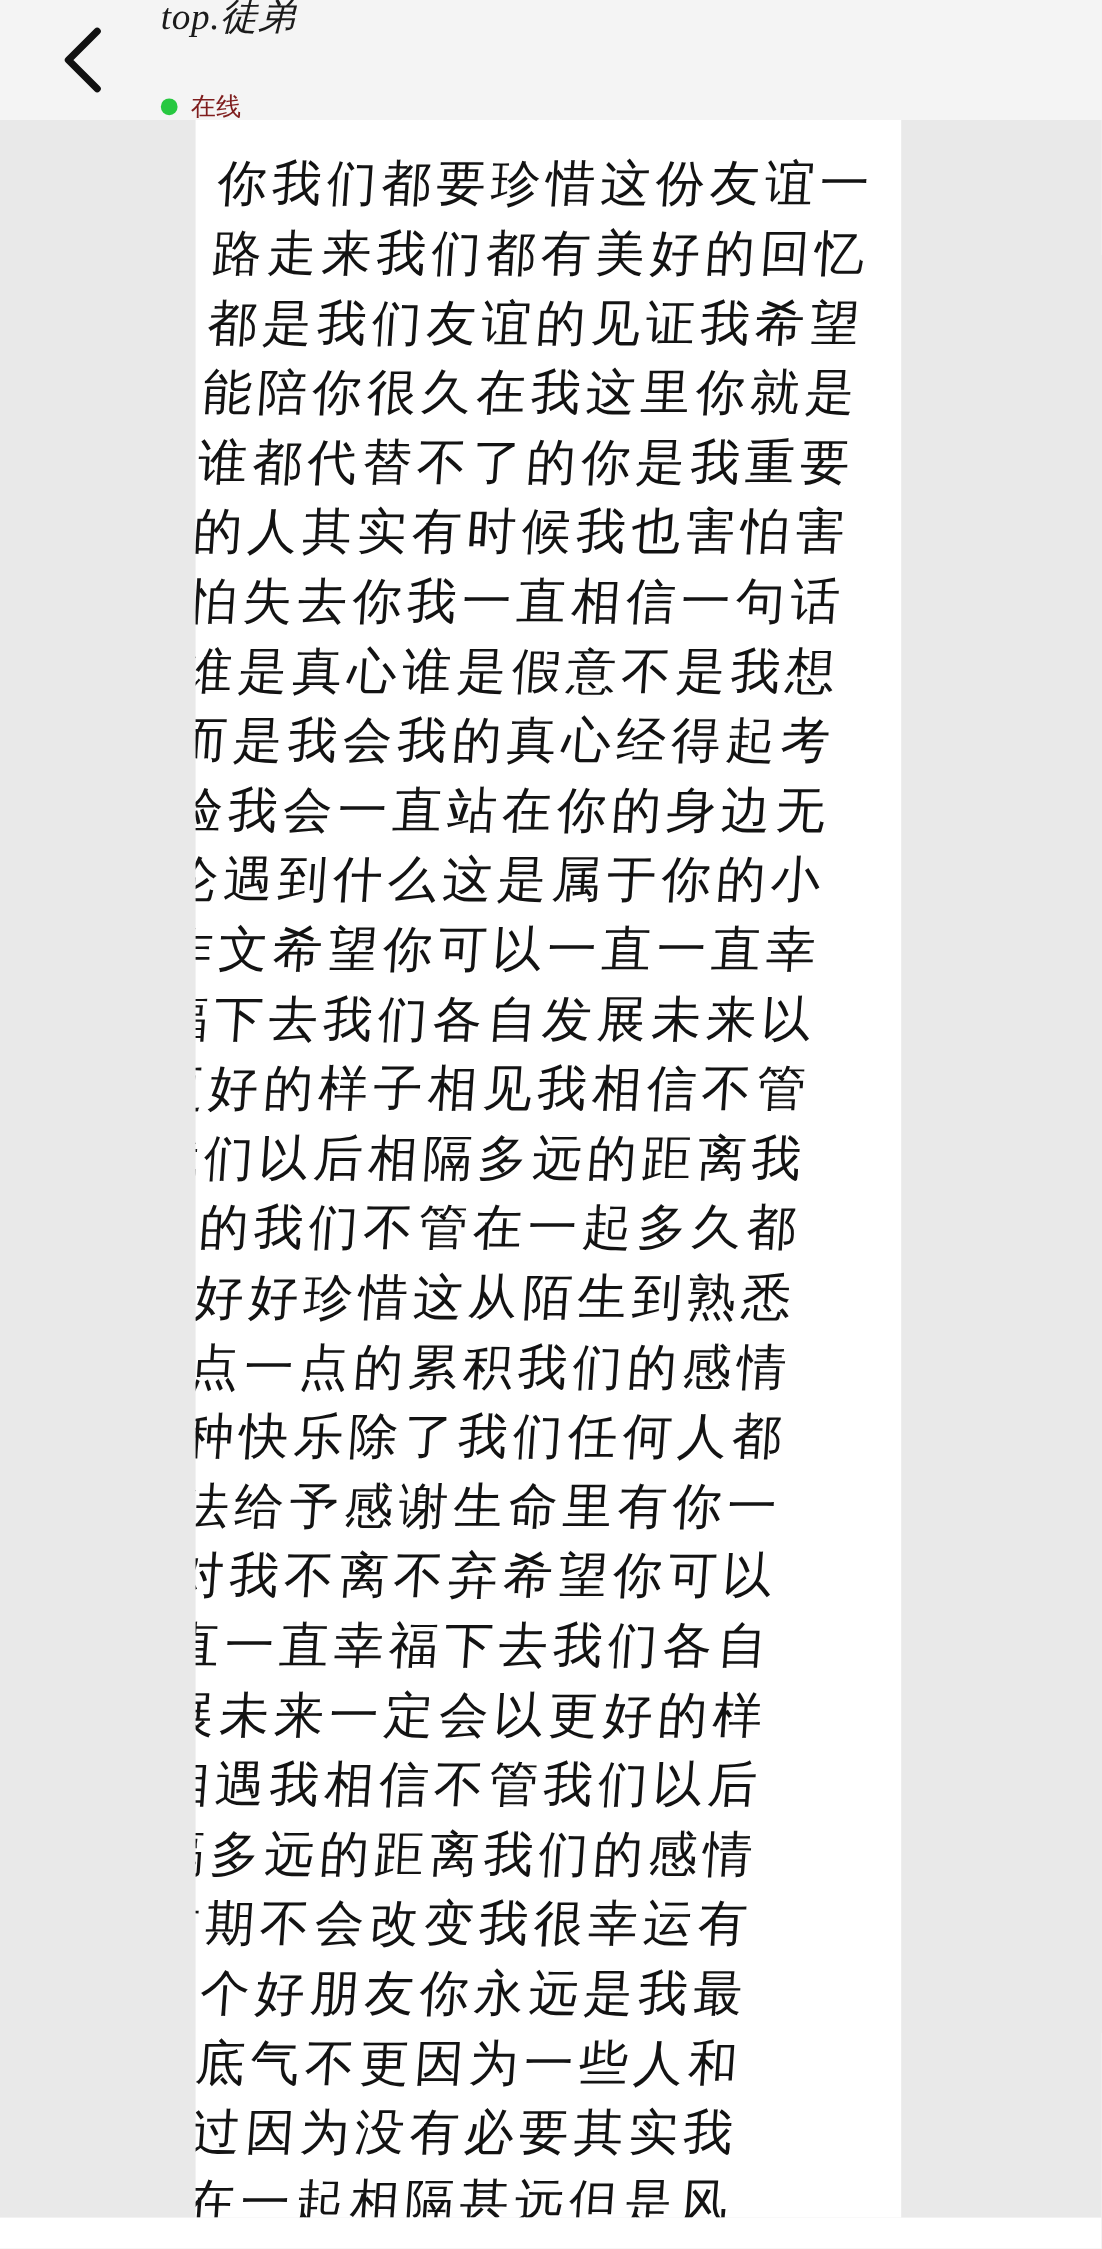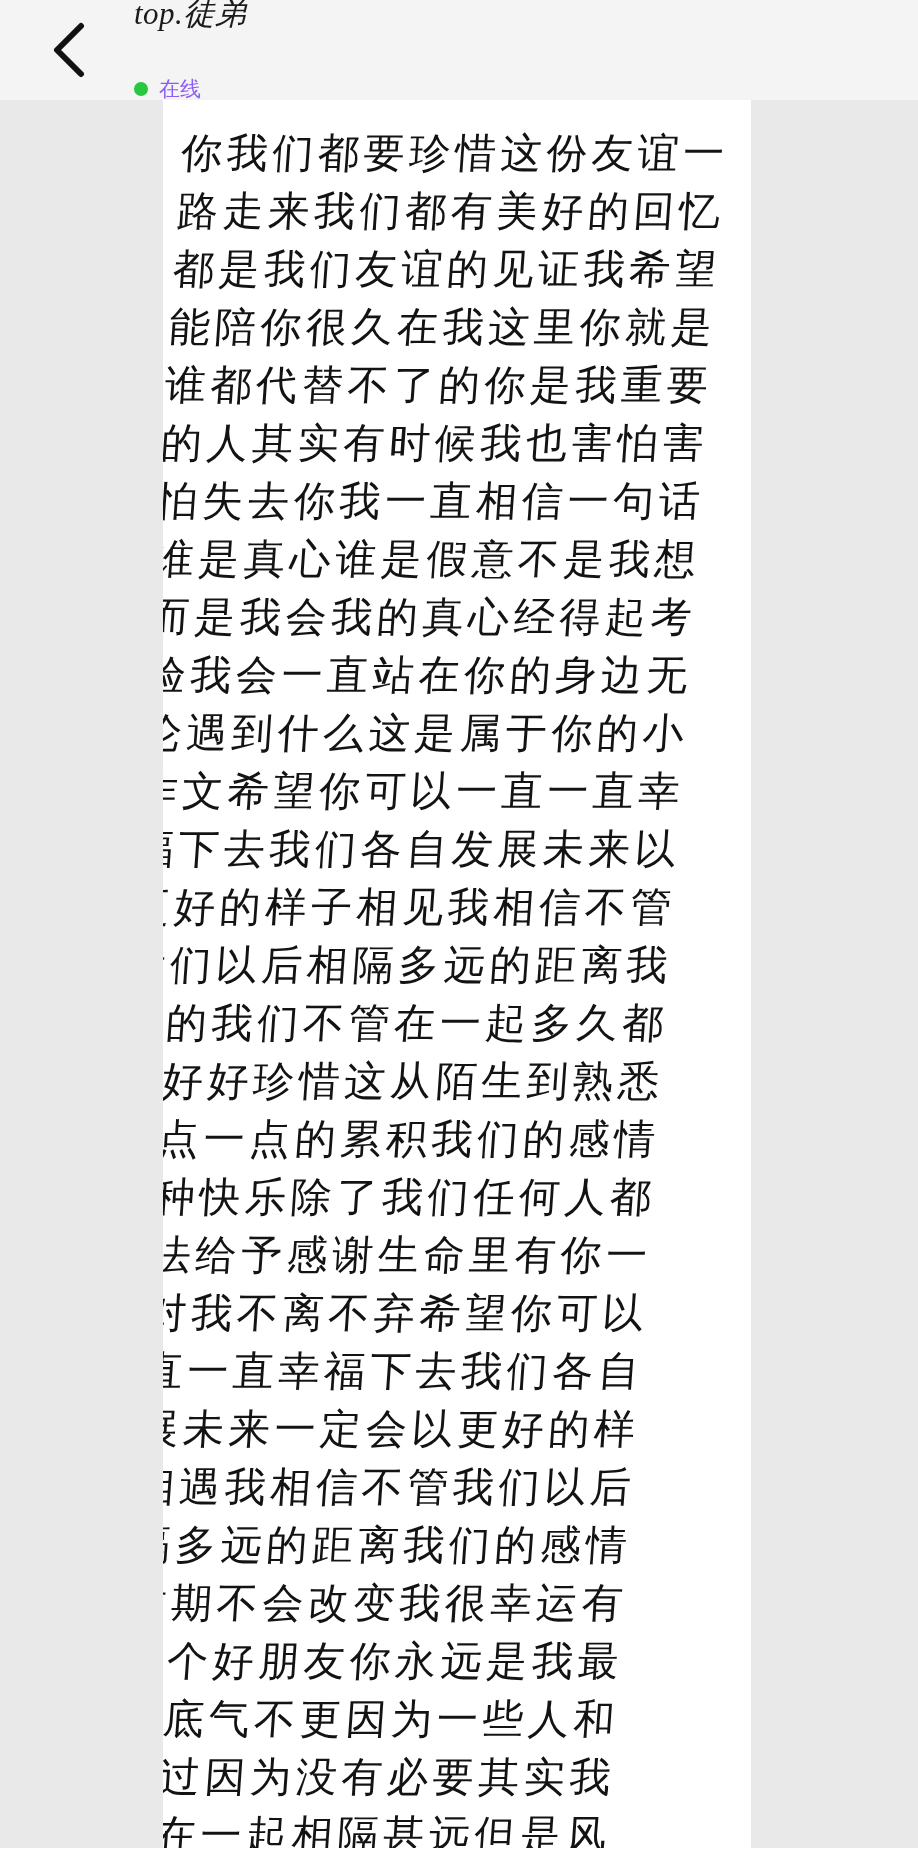--- a/index.html
+++ b/index.html
@@ -75,21 +75,21 @@
     width: 14px;
     height: 14px;
     border-radius: 50%;
     background: #27c840;
     flex: 0 0 auto;
   }
 
   .status-text {
     margin-left: 11px;
     font-size: 21px;
-    color: #8b5cf6;
+    color: #7f1d1d;
     font-family: "Liberation Sans", sans-serif;
   }
 
   
   .chat-body {
     flex: 1 1 auto;
     position: relative;
     background: #e9e9e9;
     overflow: hidden;
   }

